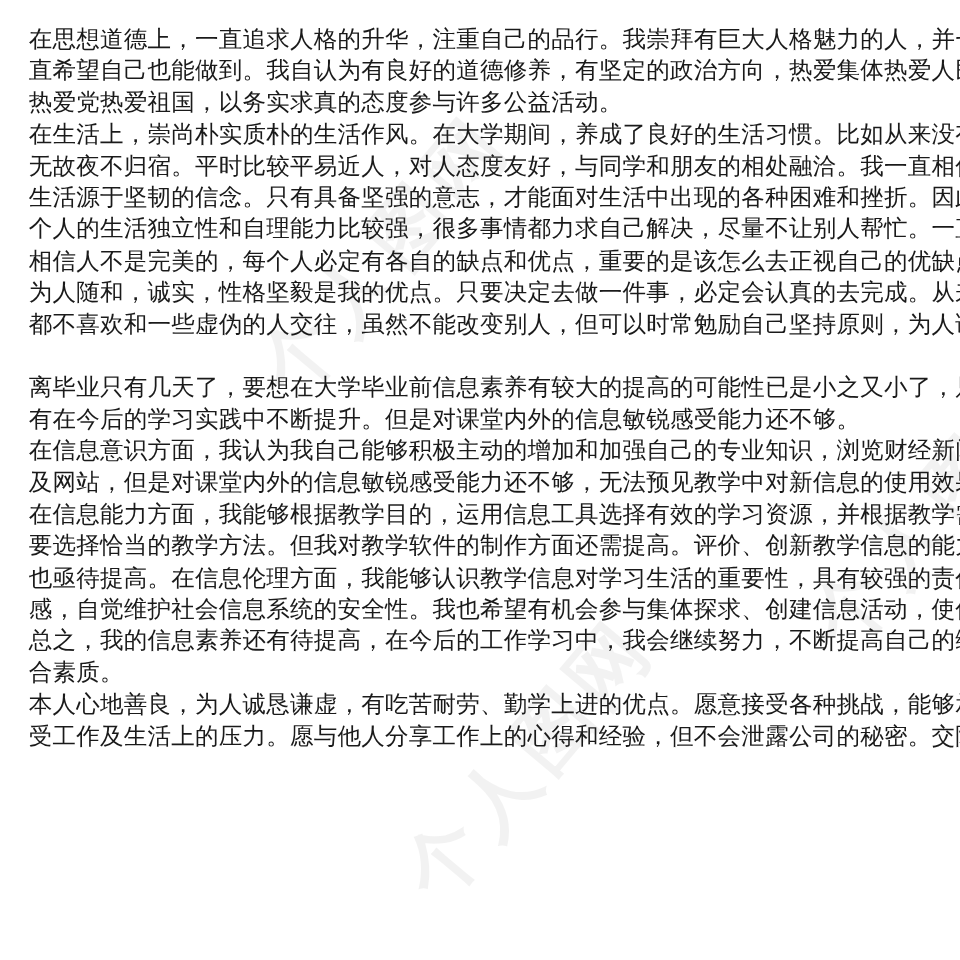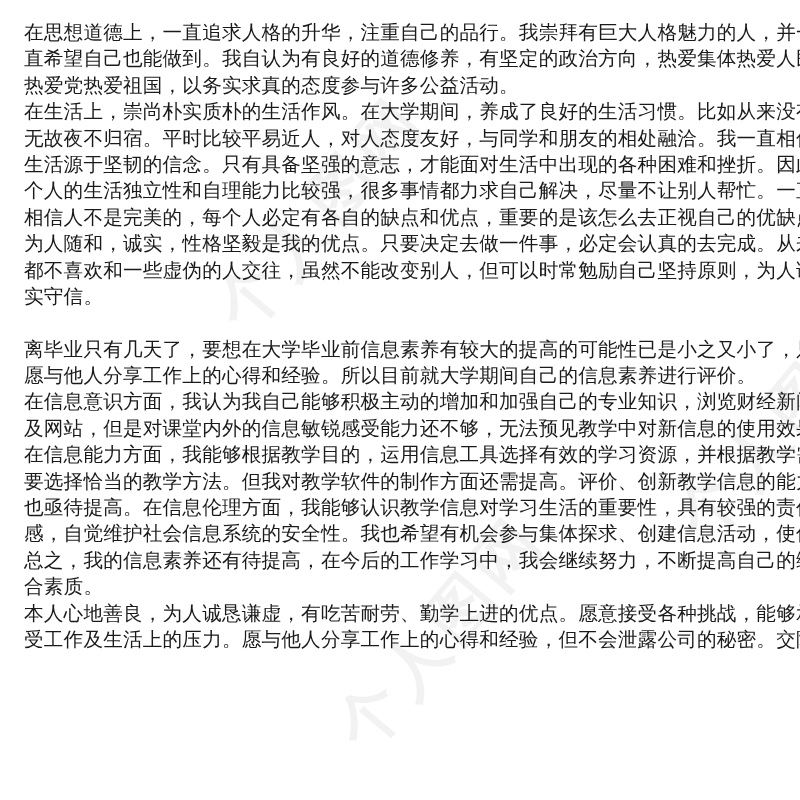--- a/index.html
+++ b/index.html
@@ -57,29 +57,28 @@
     <div class="line">在思想道德上，一直追求人格的升华，注重自己的品行。我崇拜有巨大人格魅力的人，并一</div>
     <div class="line">直希望自己也能做到。我自认为有良好的道德修养，有坚定的政治方向，热爱集体热爱人民</div>
     <div class="line">热爱党热爱祖国，以务实求真的态度参与许多公益活动。</div>
     <div class="line">在生活上，崇尚朴实质朴的生活作风。在大学期间，养成了良好的生活习惯。比如从来没有</div>
     <div class="line">无故夜不归宿。平时比较平易近人，对人态度友好，与同学和朋友的相处融洽。我一直相信，</div>
     <div class="line">生活源于坚韧的信念。只有具备坚强的意志，才能面对生活中出现的各种困难和挫折。因此，</div>
     <div class="line">个人的生活独立性和自理能力比较强，很多事情都力求自己解决，尽量不让别人帮忙。一直</div>
     <div class="line">相信人不是完美的，每个人必定有各自的缺点和优点，重要的是该怎么去正视自己的优缺点。</div>
     <div class="line">为人随和，诚实，性格坚毅是我的优点。只要决定去做一件事，必定会认真的去完成。从来</div>
     <div class="line">都不喜欢和一些虚伪的人交往，虽然不能改变别人，但可以时常勉励自己坚持原则，为人诚</div>
-    <div class="line">实守信。</div>
   </div>
 
   <div class="blank"></div>
 
 
   <div>
     <div class="line">离毕业只有几天了，要想在大学毕业前信息素养有较大的提高的可能性已是小之又小了，只</div>
-    <div class="line">愿与他人分享工作上的心得和经验。所以目前就大学期间自己的信息素养进行评价。</div>
+    <div class="line">有在今后的学习实践中不断提升。但是对课堂内外的信息敏锐感受能力还不够。</div>
     <div class="line">在信息意识方面，我认为我自己能够积极主动的增加和加强自己的专业知识，浏览财经新闻</div>
     <div class="line">及网站，但是对课堂内外的信息敏锐感受能力还不够，无法预见教学中对新信息的使用效果。</div>
     <div class="line">在信息能力方面，我能够根据教学目的，运用信息工具选择有效的学习资源，并根据教学需</div>
     <div class="line">要选择恰当的教学方法。但我对教学软件的制作方面还需提高。评价、创新教学信息的能力</div>
     <div class="line">也亟待提高。在信息伦理方面，我能够认识教学信息对学习生活的重要性，具有较强的责任</div>
     <div class="line">感，自觉维护社会信息系统的安全性。我也希望有机会参与集体探求、创建信息活动，使信</div>
     <div class="line">总之，我的信息素养还有待提高，在今后的工作学习中，我会继续努力，不断提高自己的综</div>
     <div class="line">合素质。</div>
     <div class="line">本人心地善良，为人诚恳谦虚，有吃苦耐劳、勤学上进的优点。愿意接受各种挑战，能够承</div>
     <div class="line">受工作及生活上的压力。愿与他人分享工作上的心得和经验，但不会泄露公司的秘密。交际</div>

